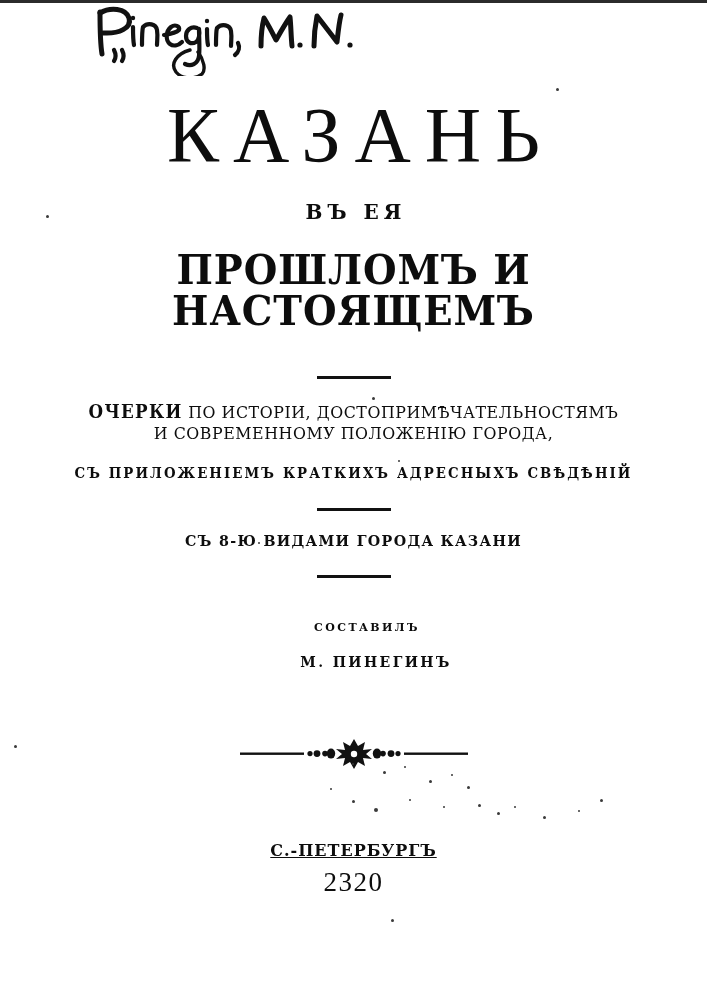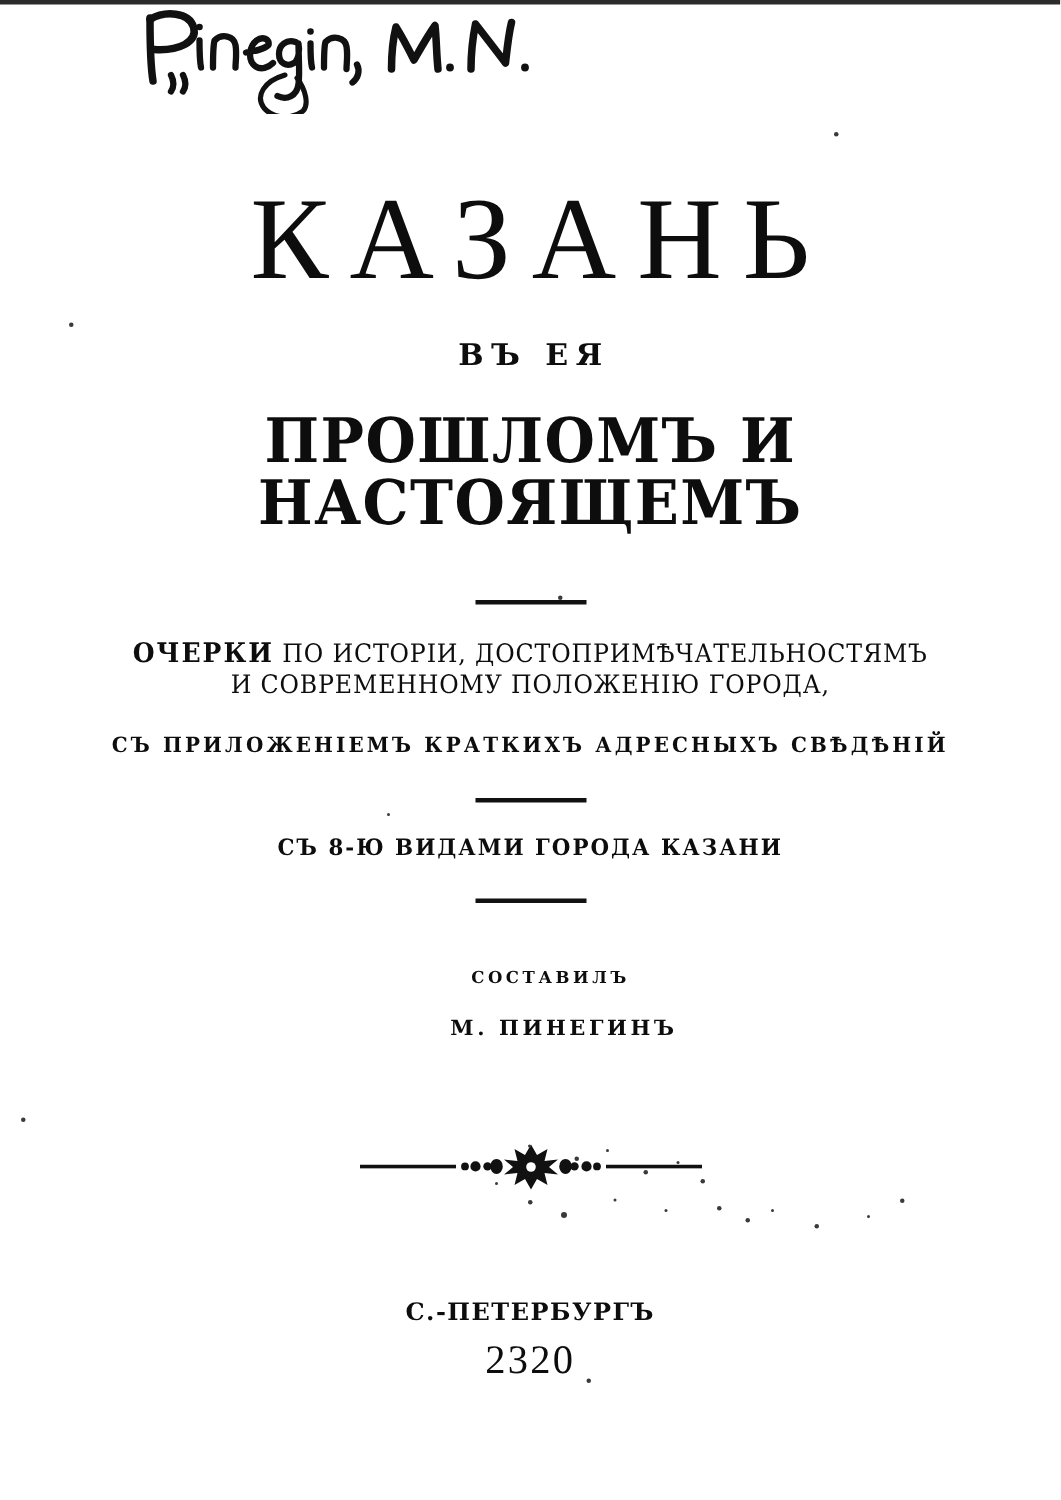--- a/index.html
+++ b/index.html
@@ -41,21 +41,21 @@
   
   .content {
     position: absolute;
     top: 0;
     left: 0;
     width: 707px;
     text-align: center;
   }
 
   .title-main {
-    margin-top: 120px;
+    margin-top: 96px;
     font-size: 78px;
     line-height: 1;
     letter-spacing: 14px;
     text-indent: 14px;
     font-weight: 400;
     font-family: "Liberation Serif", "DejaVu Serif", serif;
   }
 
   .title-sub {
     margin-top: 28px;
@@ -157,20 +157,21 @@
   .ornament svg { display: block; margin: 0 auto; }
 
   
   .imprint-city {
     margin-top: 72px;
     font-size: 16px;
     line-height: 1;
     letter-spacing: 1px;
     font-weight: 700;
     font-family: "DejaVu Serif", "Liberation Serif", serif;
+    text-decoration: underline;
   }
 
   .imprint-publisher {
     margin-top: 11px;
     font-size: 19px;
     line-height: 1;
     letter-spacing: 0.4px;
     font-style: italic;
     font-weight: 700;
     font-family: "Liberation Serif", "DejaVu Serif", serif;

